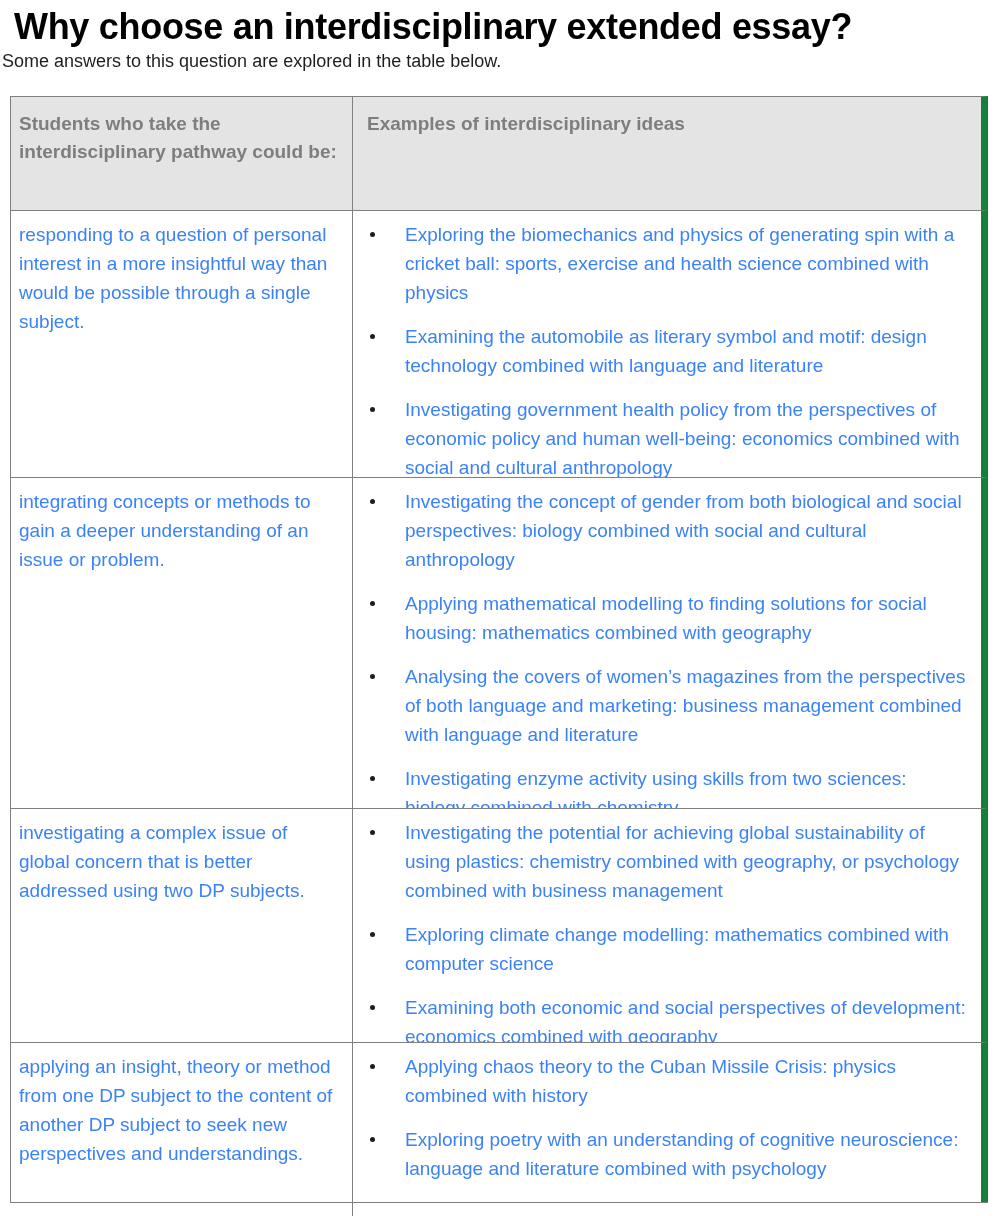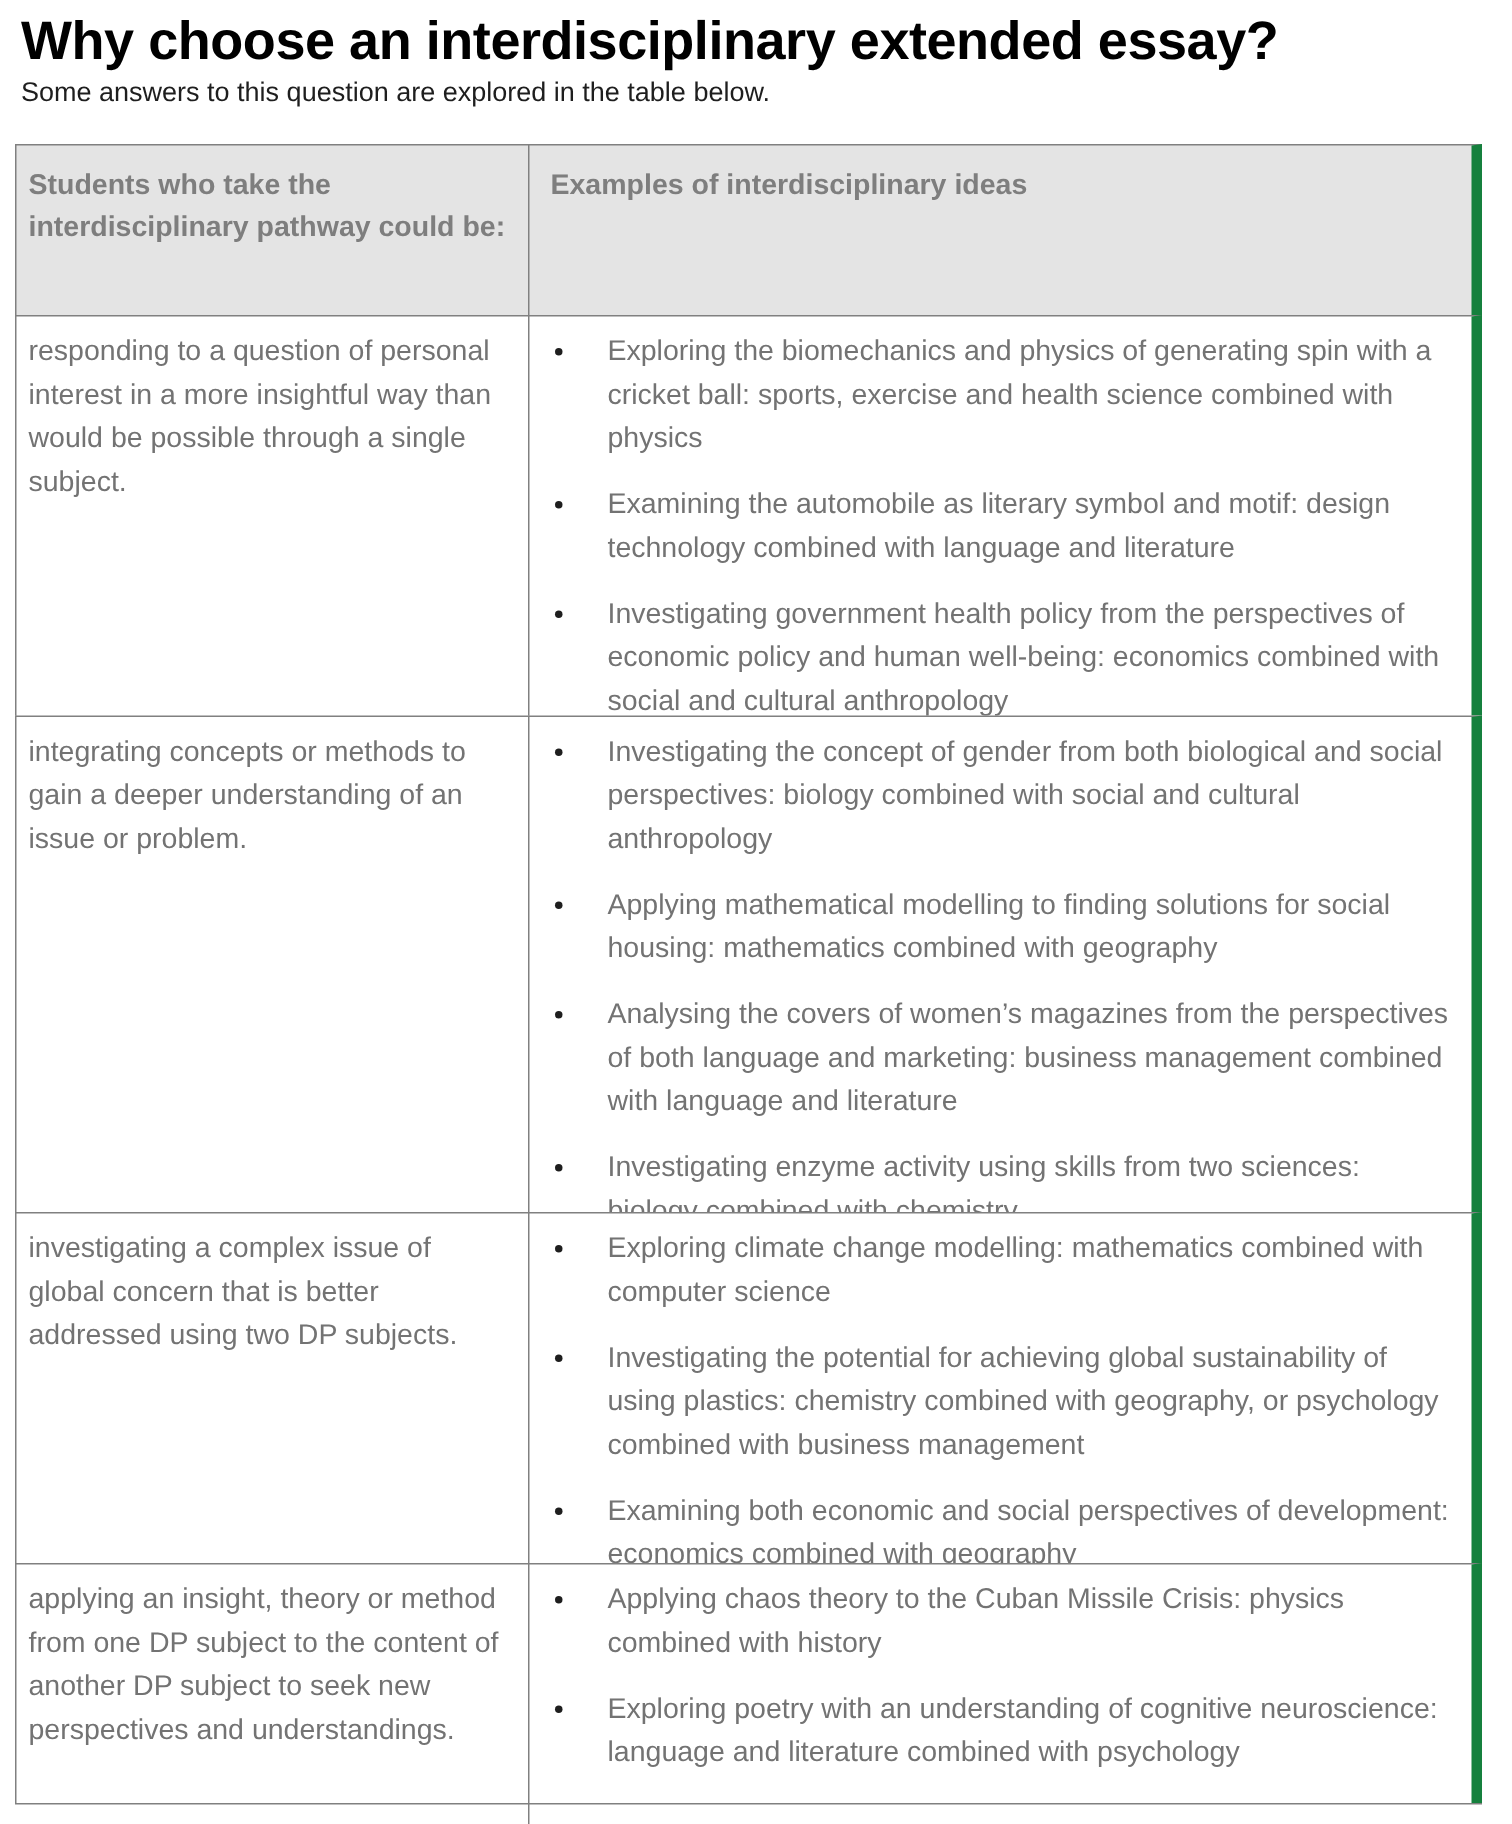--- a/index.html
+++ b/index.html
@@ -10,21 +10,21 @@
     font-family: "Liberation Sans", sans-serif;
   }
   .page { position: relative; width: 1008px; height: 1216px; }
 
   h1.title {
     position: absolute; left: 14px; top: 6px;
     font-size: 36px; font-weight: bold; color: #000000;
     letter-spacing: -0.3px;
   }
   p.subtitle {
-    position: absolute; left: 14px; top: 51px;
+    position: absolute; left: 2px; top: 51px;
     font-size: 18px; color: #1e1e1e;
   }
 
   .ee-table {
     position: absolute; left: 10px; top: 96px;
     width: 822px;
     display: grid;
     grid-template-columns: 342px 636px;
     grid-template-rows: 114px 267px 331px 234px 160px 14px;
   }
@@ -39,21 +39,21 @@
     background: #e4e4e4;
     color: #7e7e7e;
     font-weight: bold;
     font-size: 19px;
     line-height: 28px;
     padding: 13px 10px 0 8px;
   }
   .cell.header.col2 { padding-left: 14px; }
 
   .cell.body {
-    color: #737373;
+    color: #3b82f6;
     font-size: 19px;
     line-height: 29px;
   }
   .cell.body.col1 { padding: 9px 10px 0 8px; }
   .cell.body.col2 { padding: 9px 12px 0 0; }
 
   ul.bullets { list-style: none; }
   ul.bullets li {
     position: relative;
     padding-left: 52px;
@@ -101,22 +101,22 @@
         <li>Investigating the concept of gender from both biological and social perspectives: biology combined with social and cultural anthropology</li>
         <li>Applying mathematical modelling to finding solutions for social housing: mathematics combined with geography</li>
         <li>Analysing the covers of women’s magazines from the perspectives of both language and marketing: business management combined with language and literature</li>
         <li>Investigating enzyme activity using skills from two sciences: biology combined with chemistry</li>
       </ul>
     </div>
 
     <div class="cell body col1">investigating a complex issue of global concern that is better addressed using two DP subjects.</div>
     <div class="cell body col2">
       <ul class="bullets">
+        <li>Investigating the potential for achieving global sustainability of using plastics: chemistry combined with geography, or psychology combined with business management</li>
         <li>Exploring climate change modelling: mathematics combined with computer science</li>
-        <li>Investigating the potential for achieving global sustainability of using plastics: chemistry combined with geography, or psychology combined with business management</li>
         <li>Examining both economic and social perspectives of development: economics combined with geography</li>
       </ul>
     </div>
 
     <div class="cell body col1">applying an insight, theory or method from one DP subject to the content of another DP subject to seek new perspectives and understandings.</div>
     <div class="cell body col2">
       <ul class="bullets">
         <li>Applying chaos theory to the Cuban Missile Crisis: physics combined with history</li>
         <li>Exploring poetry with an understanding of cognitive neuroscience: language and literature combined with psychology</li>
       </ul>

